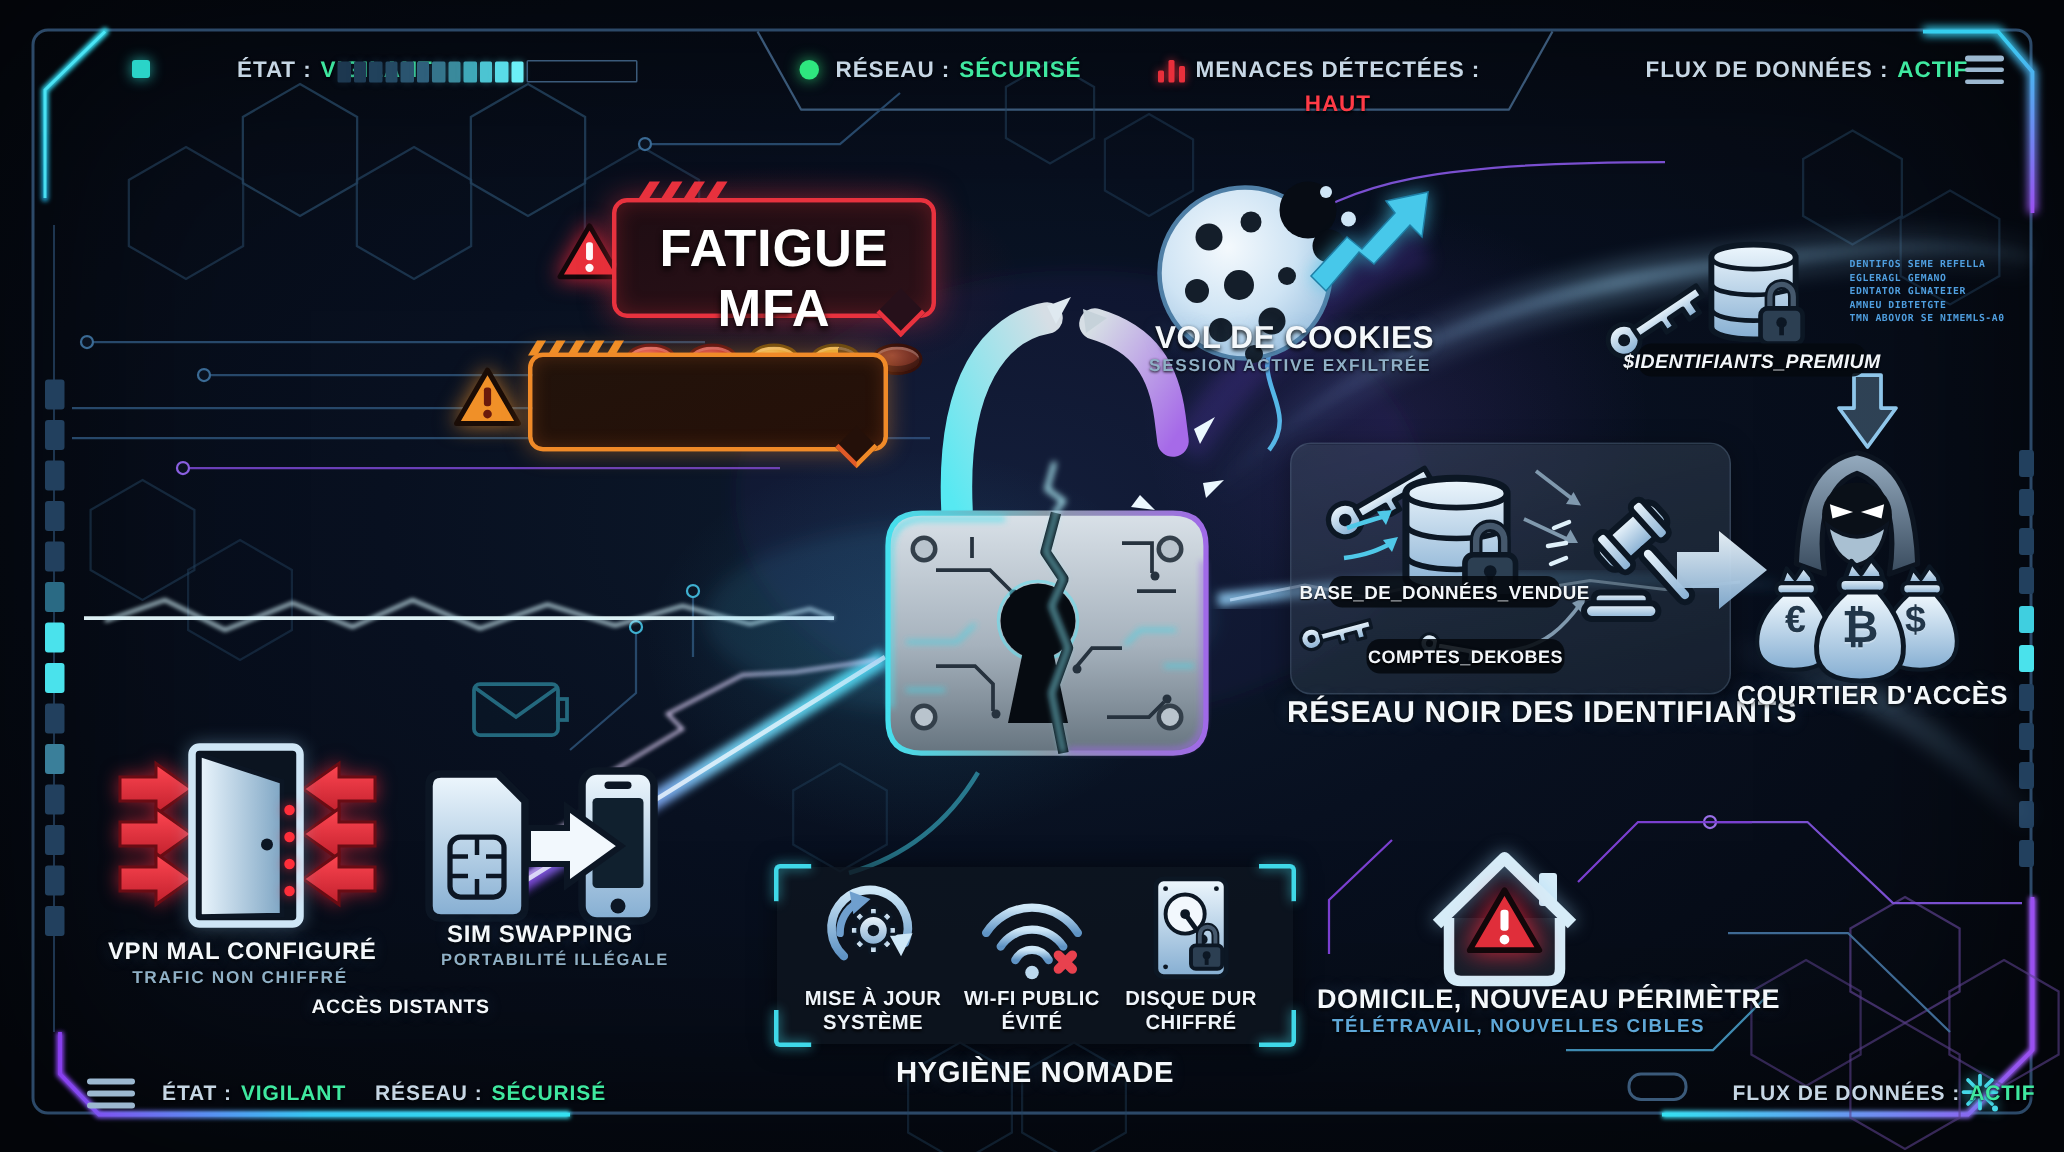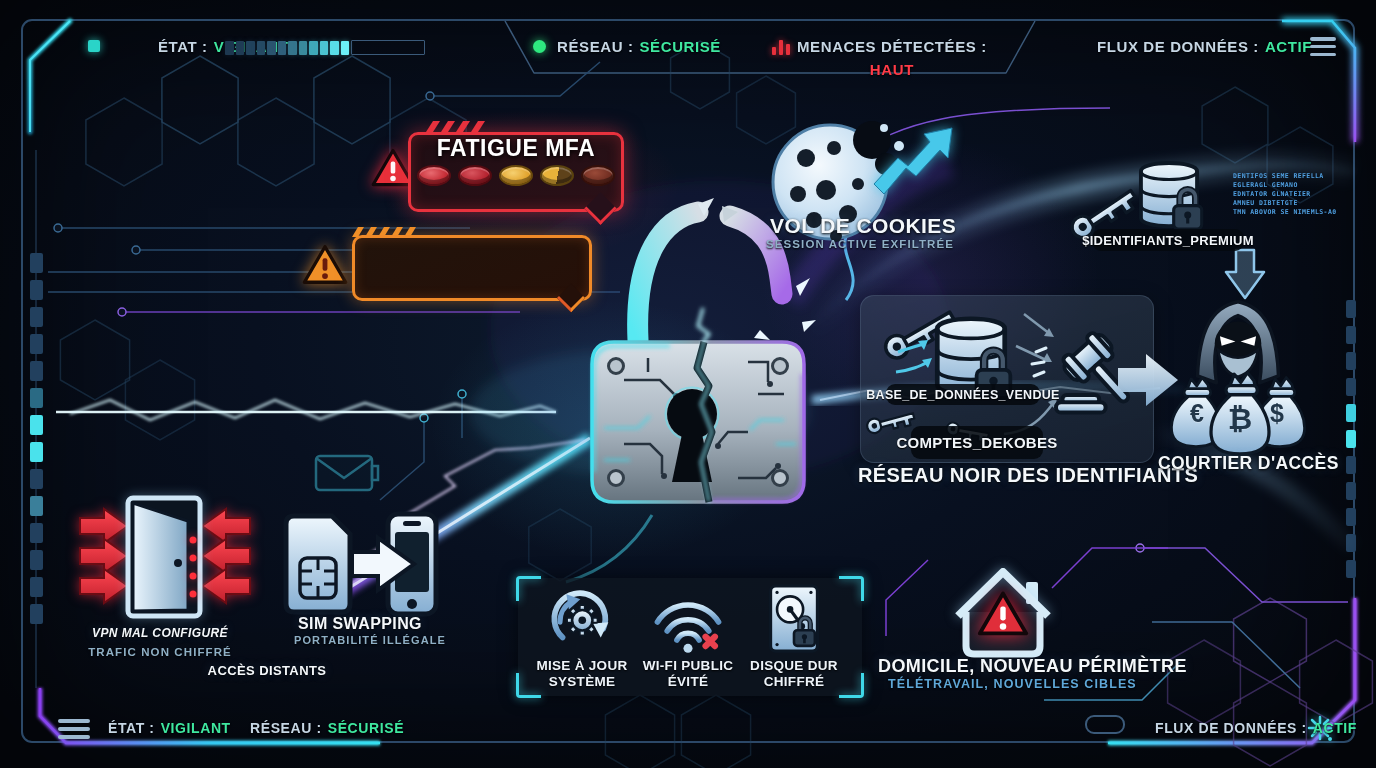--- a/index.html
+++ b/index.html
@@ -40,21 +40,21 @@
   
   .bubble{position:absolute;border-radius:10px;}
   .bubble-red{border:3px solid #e8323e;background:linear-gradient(160deg,#1e0d13 0%,#2c1118 100%);
     box-shadow:0 0 20px rgba(232,50,62,.5), inset 0 0 14px rgba(232,50,62,.28);}
   .bubble-red .tail{position:absolute;width:20px;height:20px;left:178px;top:62px;
     background:#26101a;border-right:3px solid #e8323e;border-bottom:3px solid #e8323e;transform:rotate(45deg);}
   .bubble-org{border:3px solid #f08a28;background:linear-gradient(160deg,#21130b 0%,#261008 100%);
     box-shadow:0 0 16px rgba(240,138,40,.45), inset 0 0 12px rgba(240,120,40,.22);}
   .bubble-org .tail{position:absolute;width:17px;height:17px;left:206px;top:50px;
     background:#241009;border-right:3px solid #f08a28;border-bottom:3px solid #e05a28;transform:rotate(45deg);}
-  .fatigue-title{margin-top:0;text-align:center;color:#fff;font-size:23px;font-weight:bold;
+  .fatigue-title{margin-top:11px;text-align:center;color:#fff;font-size:35px;font-weight:bold;
     letter-spacing:.5px;text-shadow:0 2px 4px #000;}
   .coins{display:flex;justify-content:center;gap:7px;margin-top:3px;}
   .coin{width:30px;height:17px;border-radius:50%;box-shadow:inset 0 -4px 0 rgba(0,0,0,.35),inset 0 2px 0 rgba(255,255,255,.22);}
   .c1{background:radial-gradient(ellipse at 40% 35%,#e86a70,#c22630 65%,#8a1820);border:2px solid #5a0d14;}
   .c2{background:radial-gradient(ellipse at 40% 35%,#d8555e,#b21f2c 65%,#7c1018);border:2px solid #520a10;}
   .c3{background:radial-gradient(ellipse at 40% 35%,#f6d070,#e0a028 65%,#9a6410);border:2px solid #6a4a0c;}
   .c4{background:linear-gradient(100deg,#e8b23a 52%,#5e421a 52%);border:2px solid #5a420e;}
   .c5{background:radial-gradient(ellipse at 40% 35%,#9a4a38,#6e2c20 65%,#481810);border:2px solid #36100a;}
   .alert-text{padding:9px 10px 0 18px;color:#f4ece2;font-weight:bold;font-size:17px;line-height:21px;
     letter-spacing:.3px;text-shadow:0 1px 2px #000;white-space:nowrap;}
@@ -672,56 +672,57 @@
     <div class="tail"></div>
   </div>
 
   <div class="bubble bubble-org" style="left:352px;top:235px;width:234px;height:60px;">
     <div class="tail"></div>
   </div>
 
   <div class="ttl" style="left:770px;top:214px;width:170px;font-size:21px;">VOL DE COOKIES</div>
   <div class="sub" style="left:766px;top:238px;width:178px;font-size:11.5px;">SESSION ACTIVE EXFILTRÉE</div>
 
-  <div class="pill" style="left:1092px;top:229px;width:152px;height:22px;font-size:13px;">$IDENTIFIANTS_PREMIUM</div>
+  <div class="pill" style="left:1092px;top:229px;width:152px;height:22px;font-size:13px;font-style:italic;">$IDENTIFIANTS_PREMIUM</div>
   <div class="code">
     <div>DENTIFOS SEME REFELLA</div>
       <div>EGLERAGL GEMANO</div>
     <div>EDNTATOR GLNATEIER</div>
       <div>AMNEU DIBTETGTE</div>
     <div>TMN ABOVOR SE NIMEMLS-A0</div>
   </div>
 
   <div class="pill" style="left:886px;top:384px;width:154px;height:21px;font-size:12.5px;">BASE_DE_DONNÉES_VENDUE</div>
-  <div class="pill" style="left:911px;top:426px;width:132px;height:33px;font-size:15px;">COMPTES_DEKOBES</div>
+  <div class="pill" style="left:911px;top:426px;width:132px;height:23px;font-size:12px;">COMPTES_DEKOBES</div>
   <div class="ttl" style="left:858px;top:464px;width:300px;font-size:20px;">RÉSEAU NOIR DES IDENTIFIANTS</div>
 
   <div class="cur" style="left:1182px;top:399px;width:30px;font-size:25px;">€</div>
   <div class="cur" style="left:1222px;top:402px;width:36px;font-size:30px;">₿</div>
   <div class="cur" style="left:1262px;top:399px;width:30px;font-size:25px;">$</div>
   <div class="ttl" style="left:1158px;top:453px;width:160px;font-size:17.5px;">COURTIER D'ACCÈS</div>
 
-  <div class="ttl" style="left:72px;top:626px;width:176px;font-size:12px;font-style:italic;">VPN MAL CONFIGURÉ</div>
+  <div class="ttl" style="left:72px;top:626px;width:176px;font-size:16px;">VPN MAL CONFIGURÉ</div>
   <div class="sub" style="left:82px;top:646px;width:156px;font-size:11.5px;">TRAFIC NON CHIFFRÉ</div>
   <div class="ttl" style="left:294px;top:615px;width:132px;font-size:16px;">SIM SWAPPING</div>
   <div class="sub" style="left:294px;top:634px;width:132px;font-size:11px;">PORTABILITÉ ILLÉGALE</div>
   <div class="ttl" style="left:192px;top:663px;width:150px;font-size:13px;">ACCÈS DISTANTS</div>
 
   <div class="hyg-lbl" style="left:524px;top:658px;">
     <div>MISE À JOUR</div>
       <div>SYSTÈME</div>
   </div>
   <div class="hyg-lbl" style="left:630px;top:658px;">
     <div>WI-FI PUBLIC</div>
       <div>ÉVITÉ</div>
   </div>
   <div class="hyg-lbl" style="left:736px;top:658px;">
     <div>DISQUE DUR</div>
       <div>CHIFFRÉ</div>
   </div>
+  <div class="ttl" style="left:592px;top:704px;width:196px;font-size:19.5px;">HYGIÈNE NOMADE</div>
 
   <div class="ttl" style="left:878px;top:656px;width:252px;font-size:18px;">DOMICILE, NOUVEAU PÉRIMÈTRE</div>
   <div class="sub" style="left:888px;top:677px;width:232px;font-size:12.5px;color:#5fa8d8;">TÉLÉTRAVAIL, NOUVELLES CIBLES</div>
 
   <div class="burger" style="left:58px;top:719px;width:32px;height:20px;">
     <span style="height:4px"></span>
       <span style="height:4px"></span>
       <span style="height:4px"></span>
   </div>
   <div class="status status-sm" style="left:108px;top:720px;">

